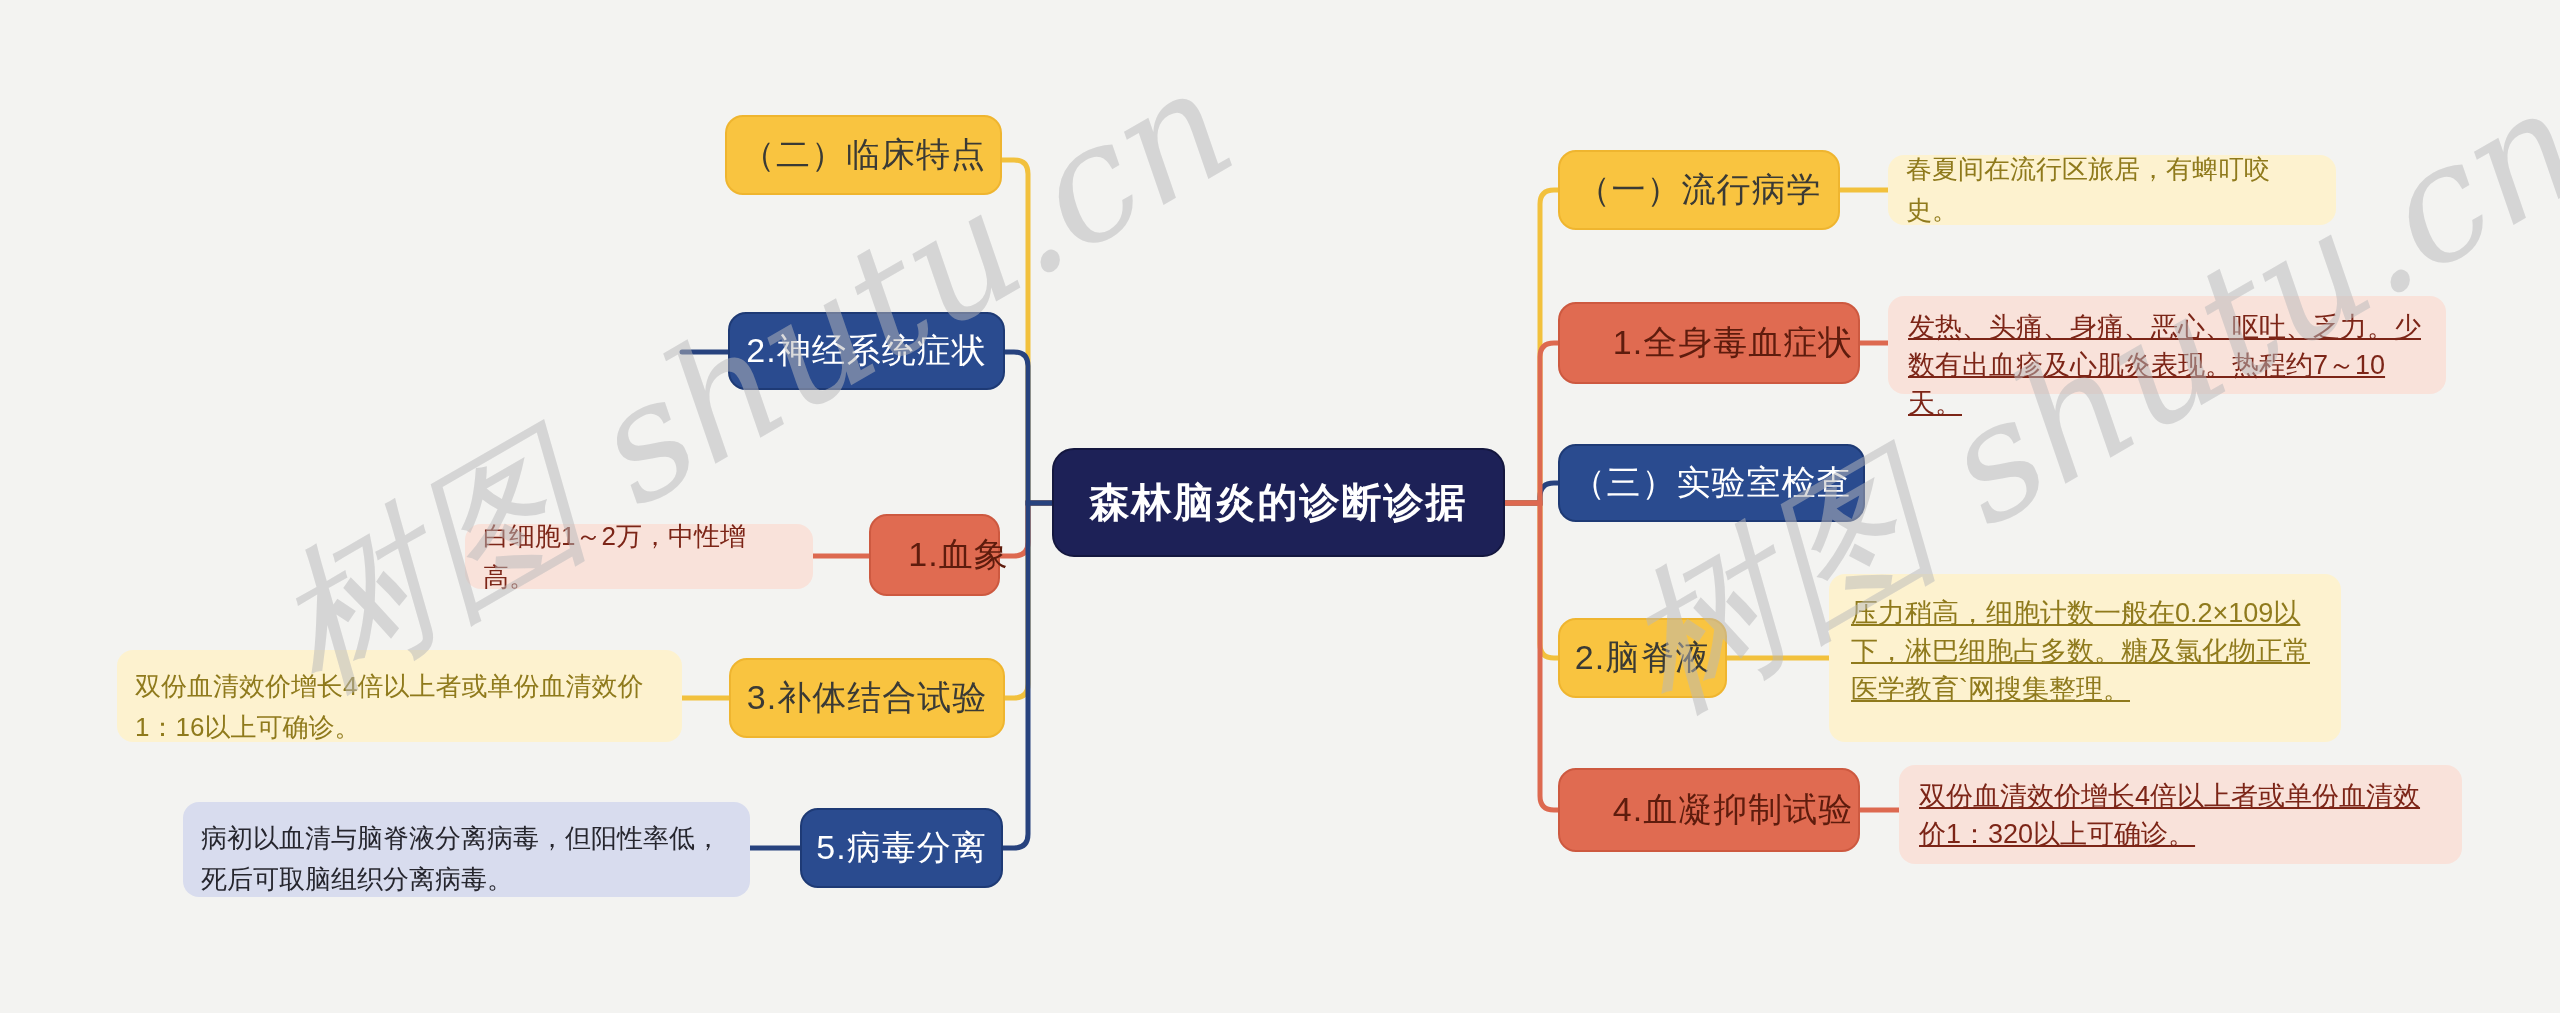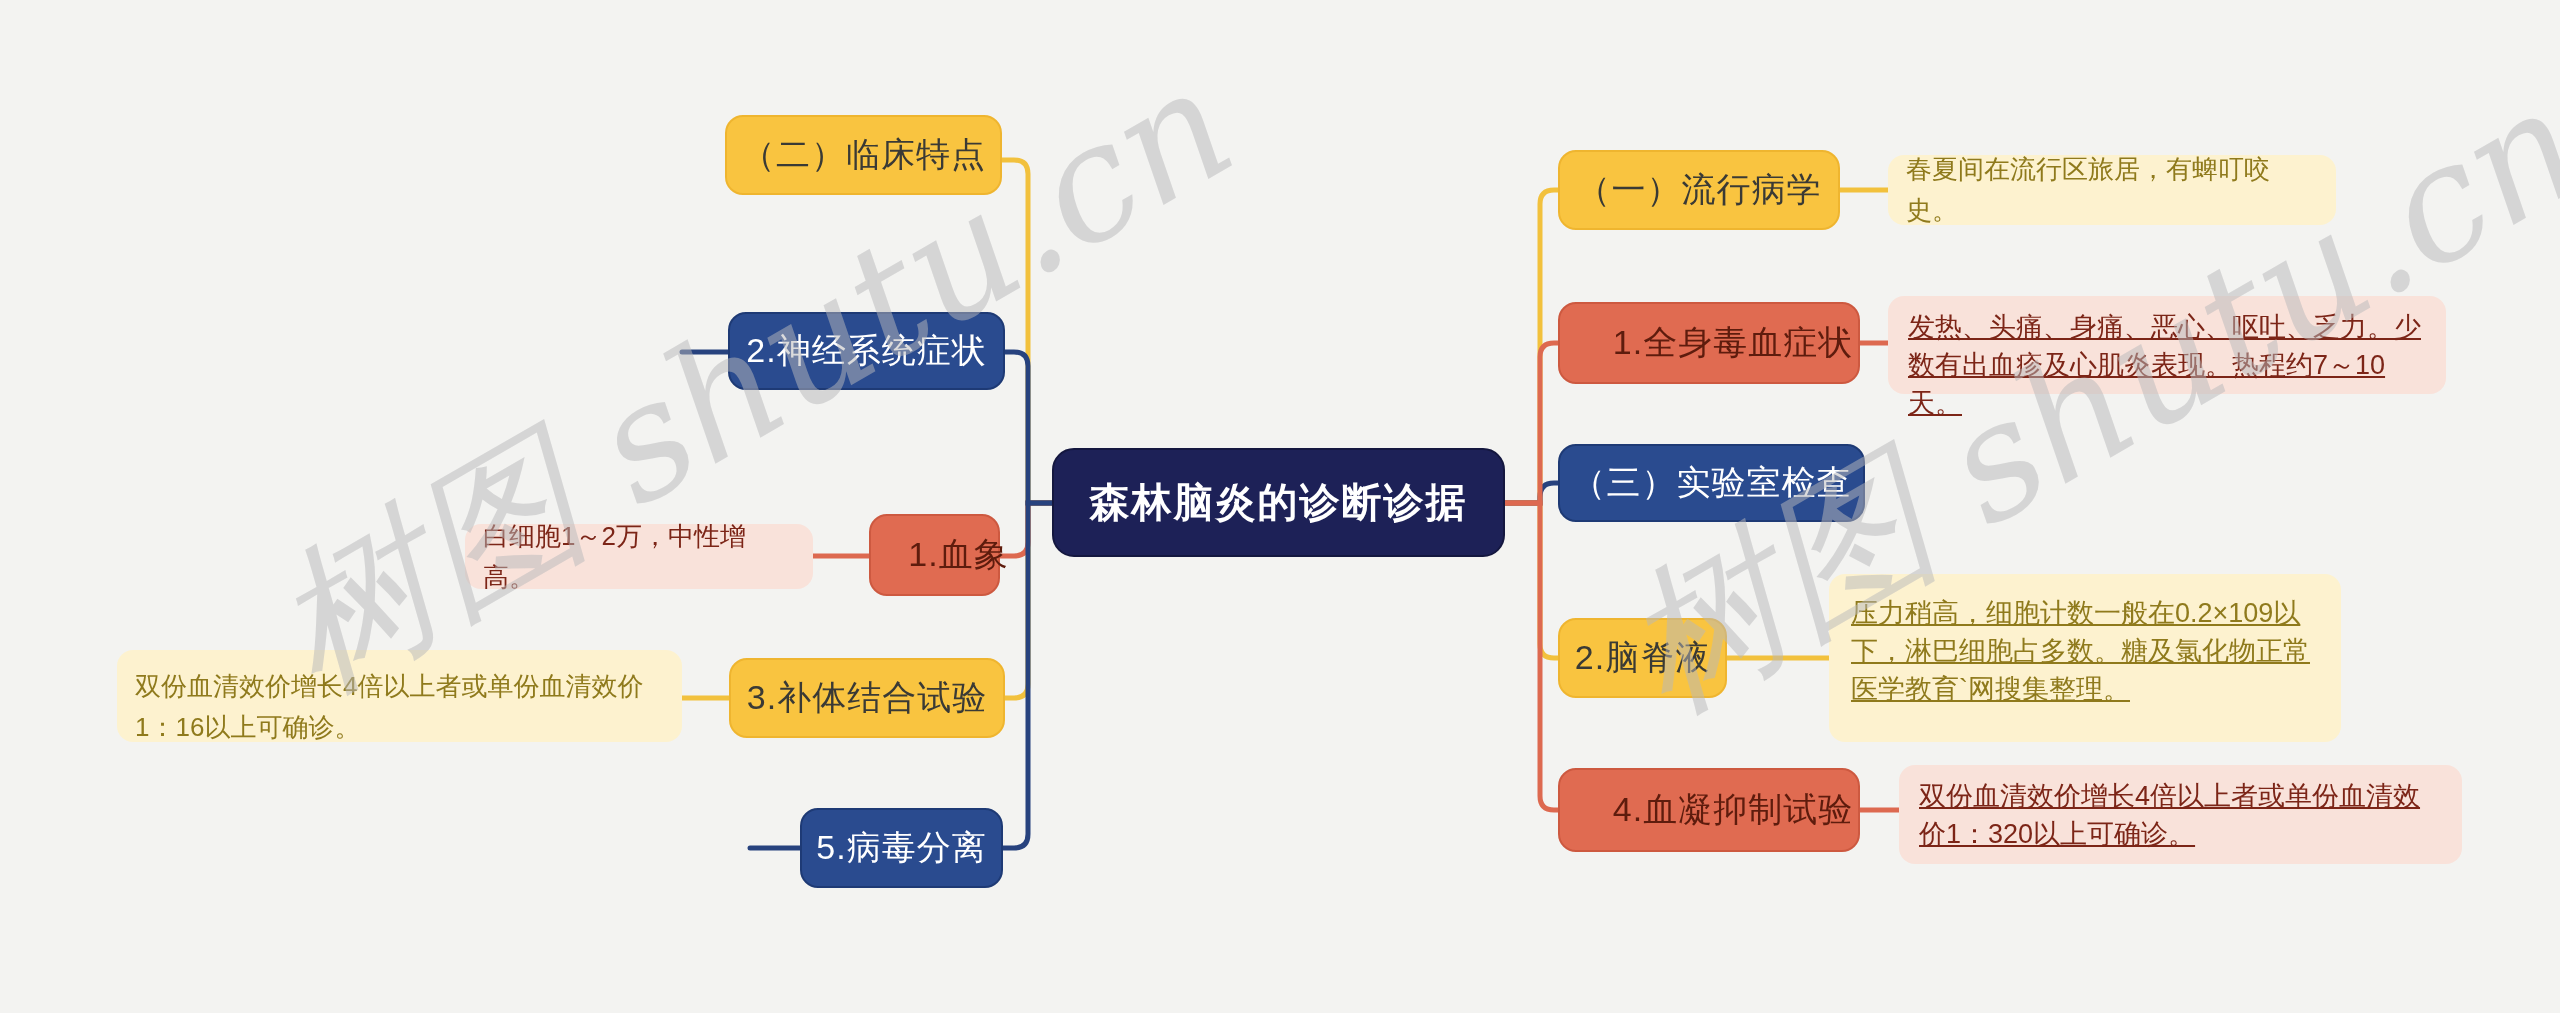--- a/index.html
+++ b/index.html
@@ -72,20 +72,21 @@
   <div class="node node--yellow" style="left:725px;top:115px;width:277px;height:80px;">（二）临床特点</div>
 
   <div class="node node--blue" style="left:728px;top:312px;width:277px;height:78px;">2.神经系统症状</div>
 
   <div class="note note--pink note--center" style="left:465px;top:524px;width:348px;height:65px;">白细胞1～2万，中性增高。</div>
   <div class="node node--red" style="left:869px;top:514px;width:131px;height:82px;">1.血象</div>
 
   <div class="note note--cream" style="left:117px;top:650px;width:565px;height:92px;">双份血清效价增长4倍以上者或单份血清效价1：16以上可确诊。</div>
   <div class="node node--yellow" style="left:729px;top:658px;width:276px;height:80px;">3.补体结合试验</div>
 
+  <div class="note note--lavender" style="left:183px;top:802px;width:567px;height:95px;">病初以血清与脑脊液分离病毒，但阳性率低，死后可取脑组织分离病毒。</div>
   <div class="node node--blue" style="left:800px;top:808px;width:203px;height:80px;">5.病毒分离</div>
 
   <div class="node node--yellow" style="left:1558px;top:150px;width:282px;height:80px;">（一）流行病学</div>
   <div class="note note--cream note--center" style="left:1888px;top:155px;width:448px;height:70px;">春夏间在流行区旅居，有蜱叮咬史。</div>
 
   <div class="node node--red" style="left:1558px;top:302px;width:302px;height:82px;">1.全身毒血症状</div>
   <div class="note note--pink note--lg" style="left:1888px;top:296px;width:558px;height:98px;padding:12px 20px;">发热、头痛、身痛、恶心、呕吐、乏力。少数有出血疹及心肌炎表现。热程约7～10天。</div>
 
   <div class="node node--blue" style="left:1558px;top:444px;width:307px;height:78px;">（三）实验室检查</div>
 

